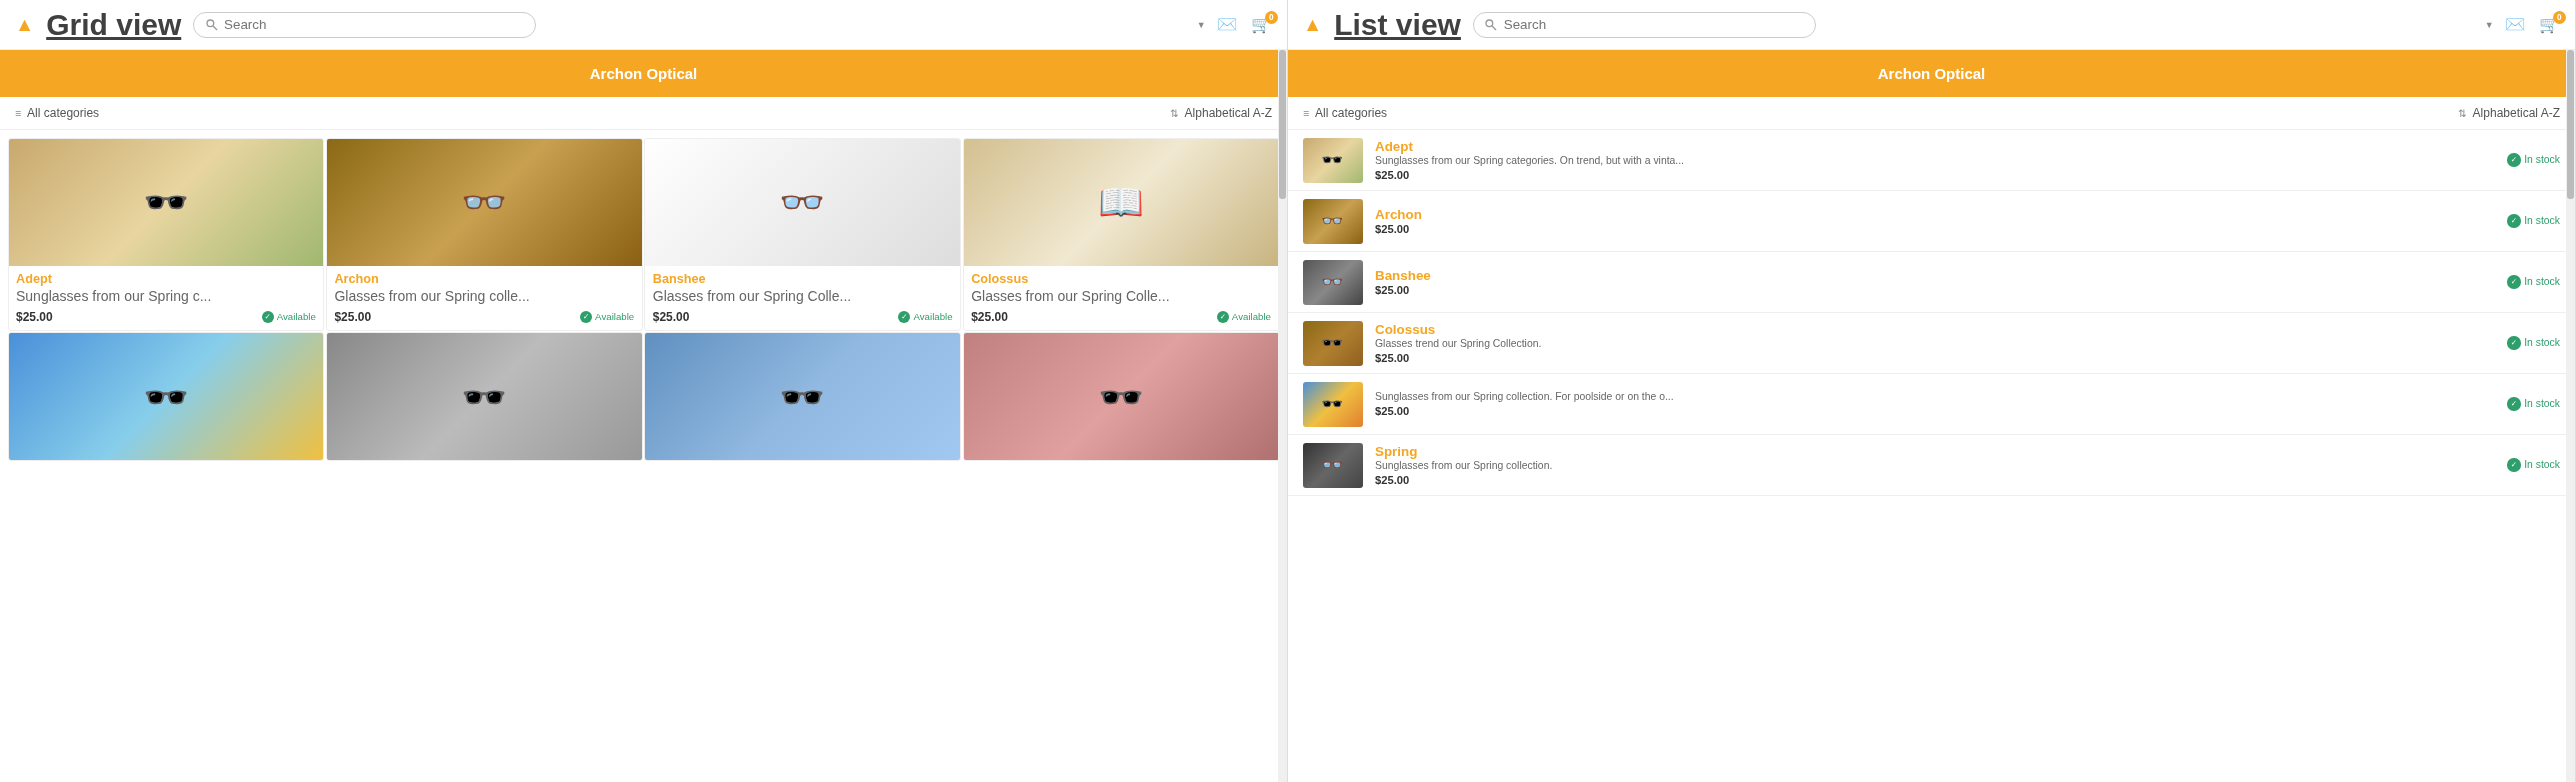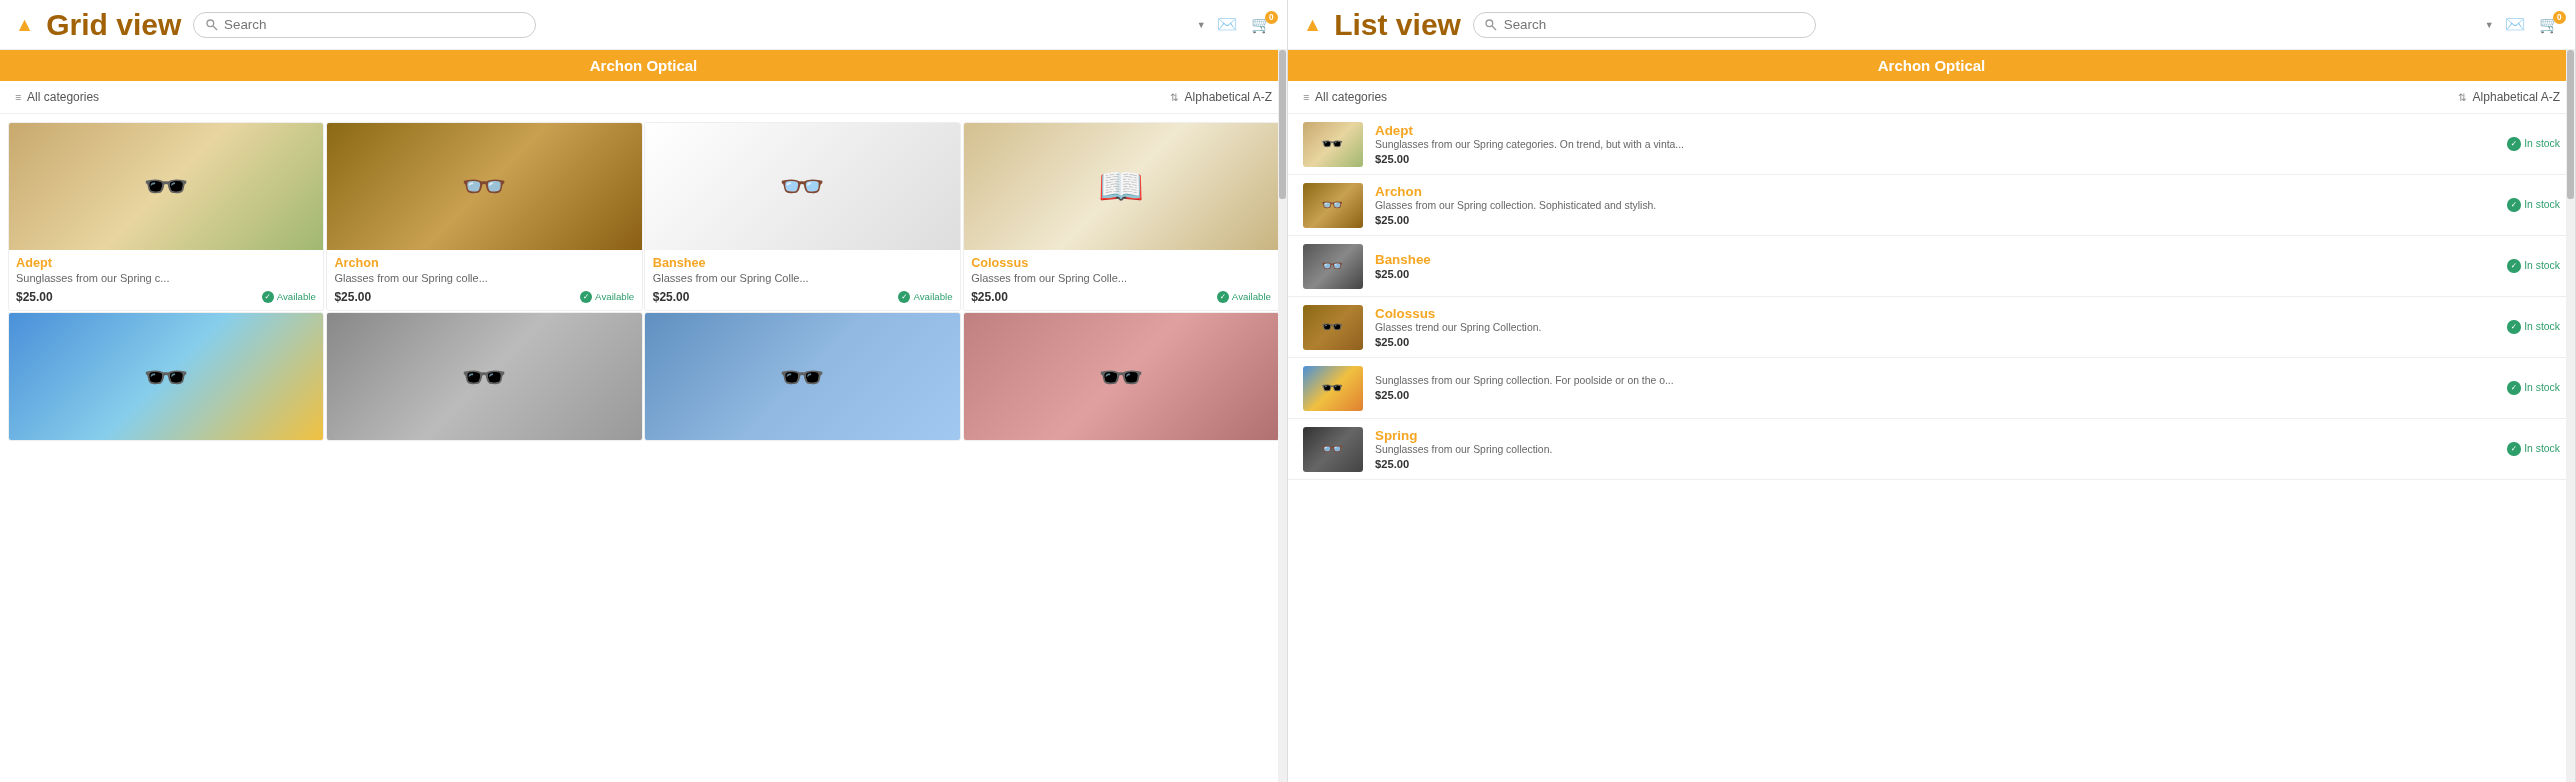--- a/index.html
+++ b/index.html
@@ -34,23 +34,24 @@
     }
     .topbar-logo-icon {
       font-size: 19.4px;
       color: #f5a623;
       flex-shrink: 0;
     }
 
     .topbar-title {
       font-size: 30px;
       font-weight: bold;
-      color: #a16207;
+      color: #404040;
       flex-shrink: 0;
       line-height: 1;
+      text-decoration: underline;
     }
 
     .topbar-search {
       display: flex;
       align-items: center;
       border: 0.7px solid #ccc;
       border-radius: 15px;
       padding: 4.5px 10.4px;
       flex: 1;
       max-width: 343px;
@@ -131,21 +132,21 @@
       height: 149px;
       background: #bbb;
       border-radius: 3px;
     }
 
     
     .store-header {
       background: #f5a623;
       color: #fff;
       text-align: center;
-      padding: 7px;
+      padding: 15px;
       font-size: 15px;
       font-weight: 600;
       flex-shrink: 0;
     }
 
     
     .filter-bar {
       display: flex;
       align-items: center;
       justify-content: space-between;
@@ -300,21 +301,21 @@
     .product-info {
       padding: 6px 7.5px;
     }
     .product-name {
       color: #f5a623;
       font-weight: bold;
       font-size: 12.7px;
       margin-bottom: 2.2px;
     }
     .product-desc {
-      font-size: 11px;
+      font-size: 14px;
       color: #666;
       white-space: nowrap;
       overflow: hidden;
       text-overflow: ellipsis;
       margin-bottom: 6px;
     }
     .product-price-row {
       display: flex;
       align-items: center;
       justify-content: space-between;
@@ -623,21 +624,20 @@
           <span class="check-circle">✓</span>
           In stock
         </span>
       </div>
     </div>
 
     <div class="list-item">
       <div class="list-img list-img-archon"></div>
       <div class="list-info">
         <div class="list-name">Archon</div>
-        <div class="list-desc">Glasses from our Spring collection. Sophisticated and stylish.</div>
         <div class="list-price">$25.00</div>
       </div>
       <div class="list-status">
         <span class="in-stock-badge">
           <span class="check-circle">✓</span>
           In stock
         </span>
       </div>
     </div>
 

